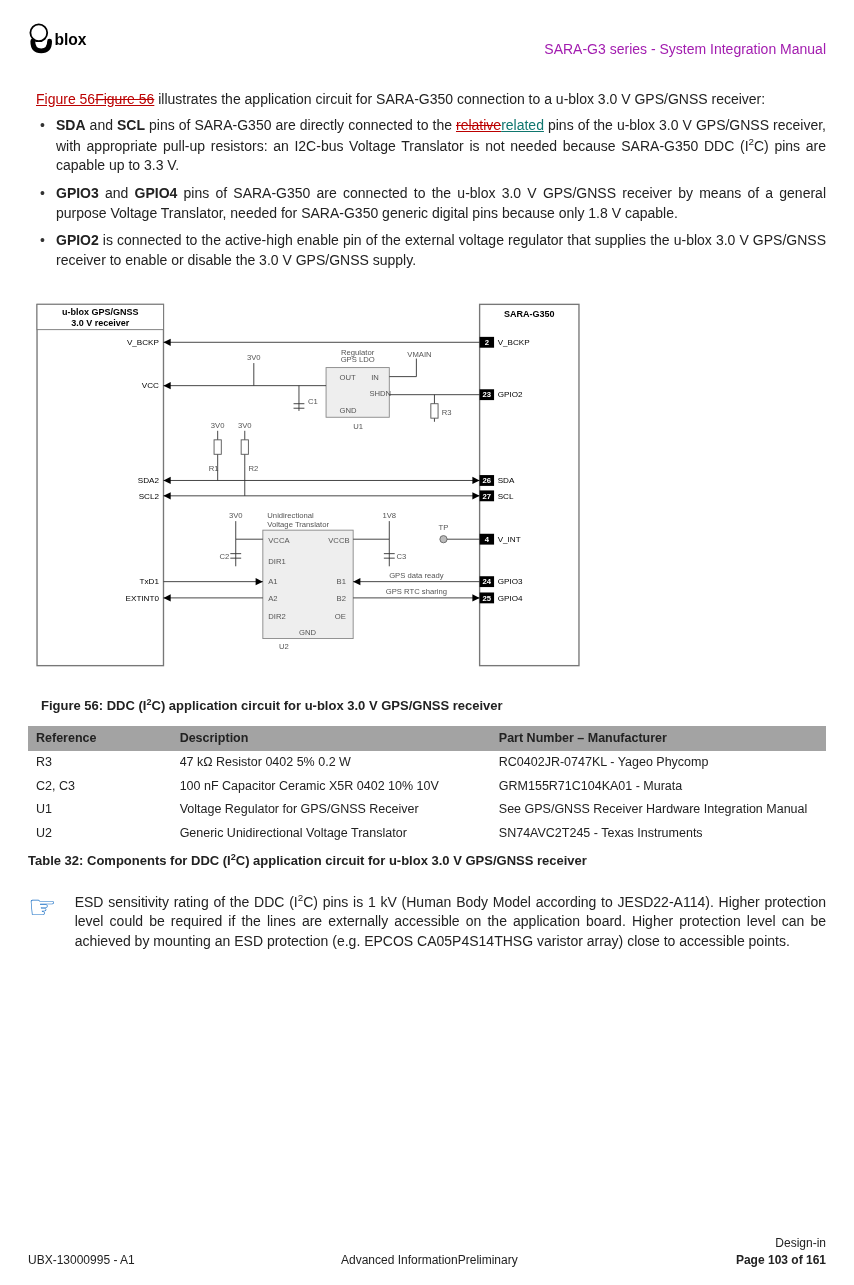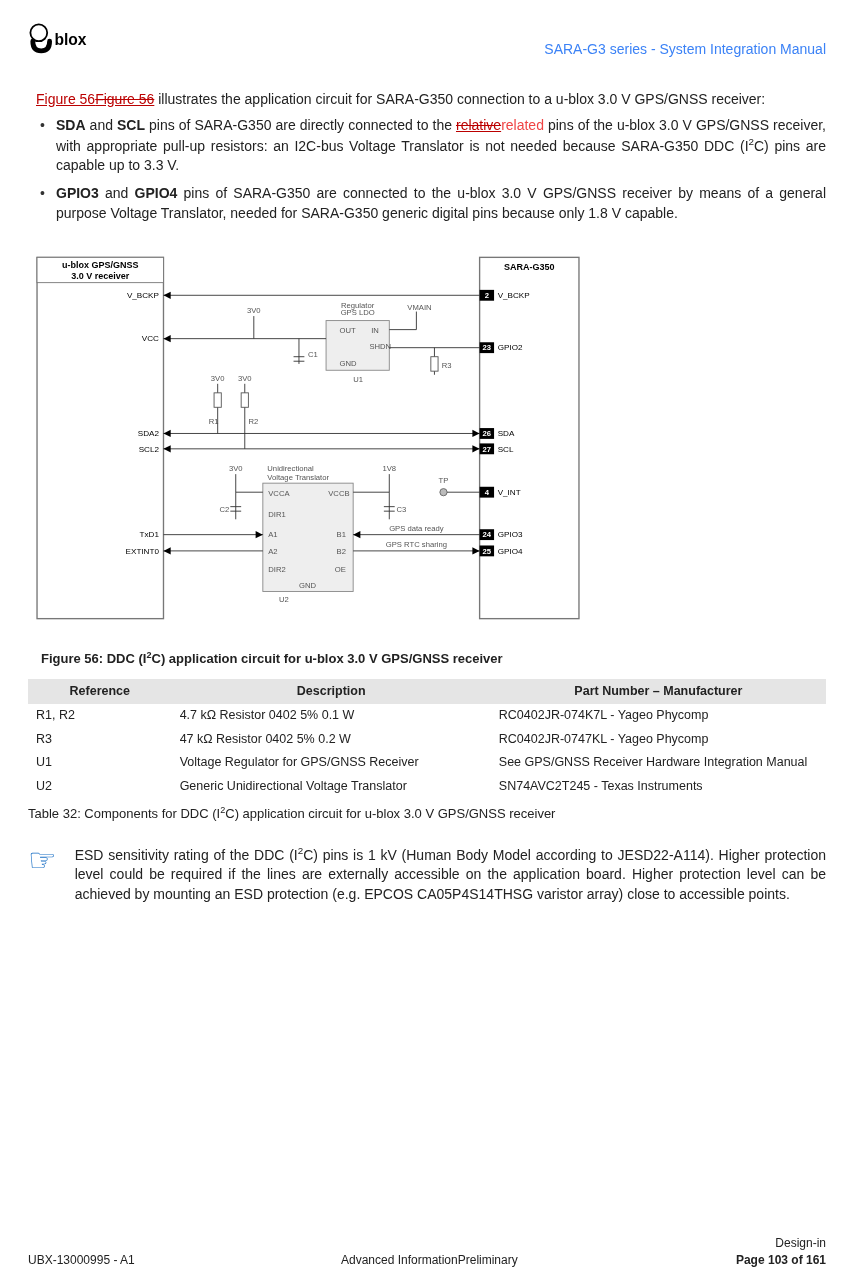--- a/index.html
+++ b/index.html
@@ -8,35 +8,35 @@
     font-family: "Segoe UI", Arial, sans-serif;
     font-size: 14px;
     color: #222;
     width: 854px;
     padding: 20px 28px;
     line-height: 1.4;
   }
   .header { display: flex; justify-content: space-between; align-items: flex-end; margin-bottom: 30px; }
   .logo { display: flex; align-items: center; }
   .logo-icon { width: 72px; height: 40px; }
-  .doc-title { font-size: 14px; color: #3b82f6; text-align: right; }
+  .doc-title { font-size: 14px; color: #a21caf; text-align: right; }
   .intro { margin: 8px 0 6px 8px; font-size: 14px; text-align: justify;}
   .link { color: #b00; text-decoration: underline; }
   .strike { text-decoration: line-through underline; color: #b00; }
-  .related { color: #ef4444; }
+  .related { color: #0f766e; text-decoration: underline; }
   ul.bullets { list-style: none; padding-left: 18px; margin: 2px 0 10px 0; }
   ul.bullets li { position: relative; padding-left: 10px; margin-bottom: 8px; text-align: justify;}
   ul.bullets li::before { content: "•"; position: absolute; left: -6px; top: 0; font-size: 14px; color: #333;}
   .figure-area { border: none; margin: 10px 0 4px 0; }
   .figure-img { width: 560px; height: 410px; border: none; display: block; }
   .fig-caption { font-weight: bold; font-size: 13px; margin: 6px 0 10px 0; padding-left: 13px; }
   table.parts { width: 100%; border-collapse: collapse; font-size: 12.5px; }
-  table.parts th { background: #e5e5e5; text-align: center; padding: 4px 8px; font-weight: bold; }
+  table.parts th { background: #a3a3a3; text-align: left; padding: 4px 8px; font-weight: bold; }
   table.parts td { padding: 3px 8px; border: none; }
-  .tbl-caption { font-weight: normal; font-size: 13px; margin: 6px 0 20px 0; }
+  .tbl-caption { font-weight: bold; font-size: 13px; margin: 6px 0 20px 0; }
   .note-block { display: flex; gap: 18px; margin-top: 20px; }
   .note-icon { font-size: 32px; color: #1b70c5; line-height: 1;}
   .note-text { flex: 1; text-align: justify; font-size: 14px;}
   .footer { position: fixed; width: 798px; bottom: 16px; display: flex; justify-content: space-between; align-items: flex-end; font-size: 12px; }
   .footer .right { text-align: right; margin-left: 12px; }
   sup { font-size: 0.7em; }
 </style>
 </head>
 <body>
 
@@ -56,20 +56,23 @@
 </p>
 
 <ul class="bullets">
   <li>
     <b>SDA</b> and
     <b>SCL</b><span> pins of SARA-G350 are directly connected to the </span><span class="strike">relative</span><span class="related">related</span><span> pins of the u-blox 3.0 V GPS/GNSS receiver, with appropriate pull-up resistors: an I2C-bus Voltage Translator is not needed because SARA-G350 DDC (I</span><sup>2</sup><span>C) pins are capable up to 3.3 V.</span>
   </li>
   <li>
     <b>GPIO3</b> and
     <b>GPIO4</b><span> pins of SARA-G350 are connected to the u-blox 3.0 V GPS/GNSS receiver by means of a general purpose Voltage Translator, needed for SARA-G350 generic digital pins because only 1.8 V capable.</span>
+  </li>
+  <li>
+    <b>GPIO2</b><span> is connected to the active-high enable pin of the external voltage regulator that supplies the u-blox 3.0 V GPS/GNSS receiver to enable or disable the 3.0 V GPS/GNSS supply.</span>
   </li>
 </ul>
 
 <div class="figure-area">
 <svg class="figure-img" viewBox="0 0 620 420">
   <style>
     .lbl { font: 9.5px Arial; fill:#333; }
     .lblb { font: bold 10px Arial; fill:#000; }
     .pin { font: 9px Arial; fill:#000; }
     .pinw { font: bold 8.5px Arial; fill:#fff; }
@@ -222,28 +225,28 @@
 <table class="parts">
   <thead>
     <tr>
       <th style="width:18%">Reference</th>
       <th style="width:40%">Description</th>
       <th>Part Number – Manufacturer</th>
     </tr>
   </thead>
   <tbody>
     <tr>
-        <td>R1, R2</td>
-        <td>4.7 kΩ Resistor 0402 5% 0.1 W</td>
-        <td>RC0402JR-074K7L - Yageo Phycomp</td>
-      </tr>
-    <tr>
         <td>R3</td>
         <td>47 kΩ Resistor 0402 5% 0.2 W</td>
         <td>RC0402JR-0747KL - Yageo Phycomp</td>
+      </tr>
+    <tr>
+        <td>C2, C3</td>
+        <td>100 nF Capacitor Ceramic X5R 0402 10% 10V</td>
+        <td>GRM155R71C104KA01 - Murata</td>
       </tr>
     <tr>
         <td>U1</td>
         <td>Voltage Regulator for GPS/GNSS Receiver</td>
         <td>See GPS/GNSS Receiver Hardware Integration Manual</td>
       </tr>
     <tr>
         <td>U2</td>
         <td>Generic Unidirectional Voltage Translator</td>
         <td>SN74AVC2T245 - Texas Instruments</td>

